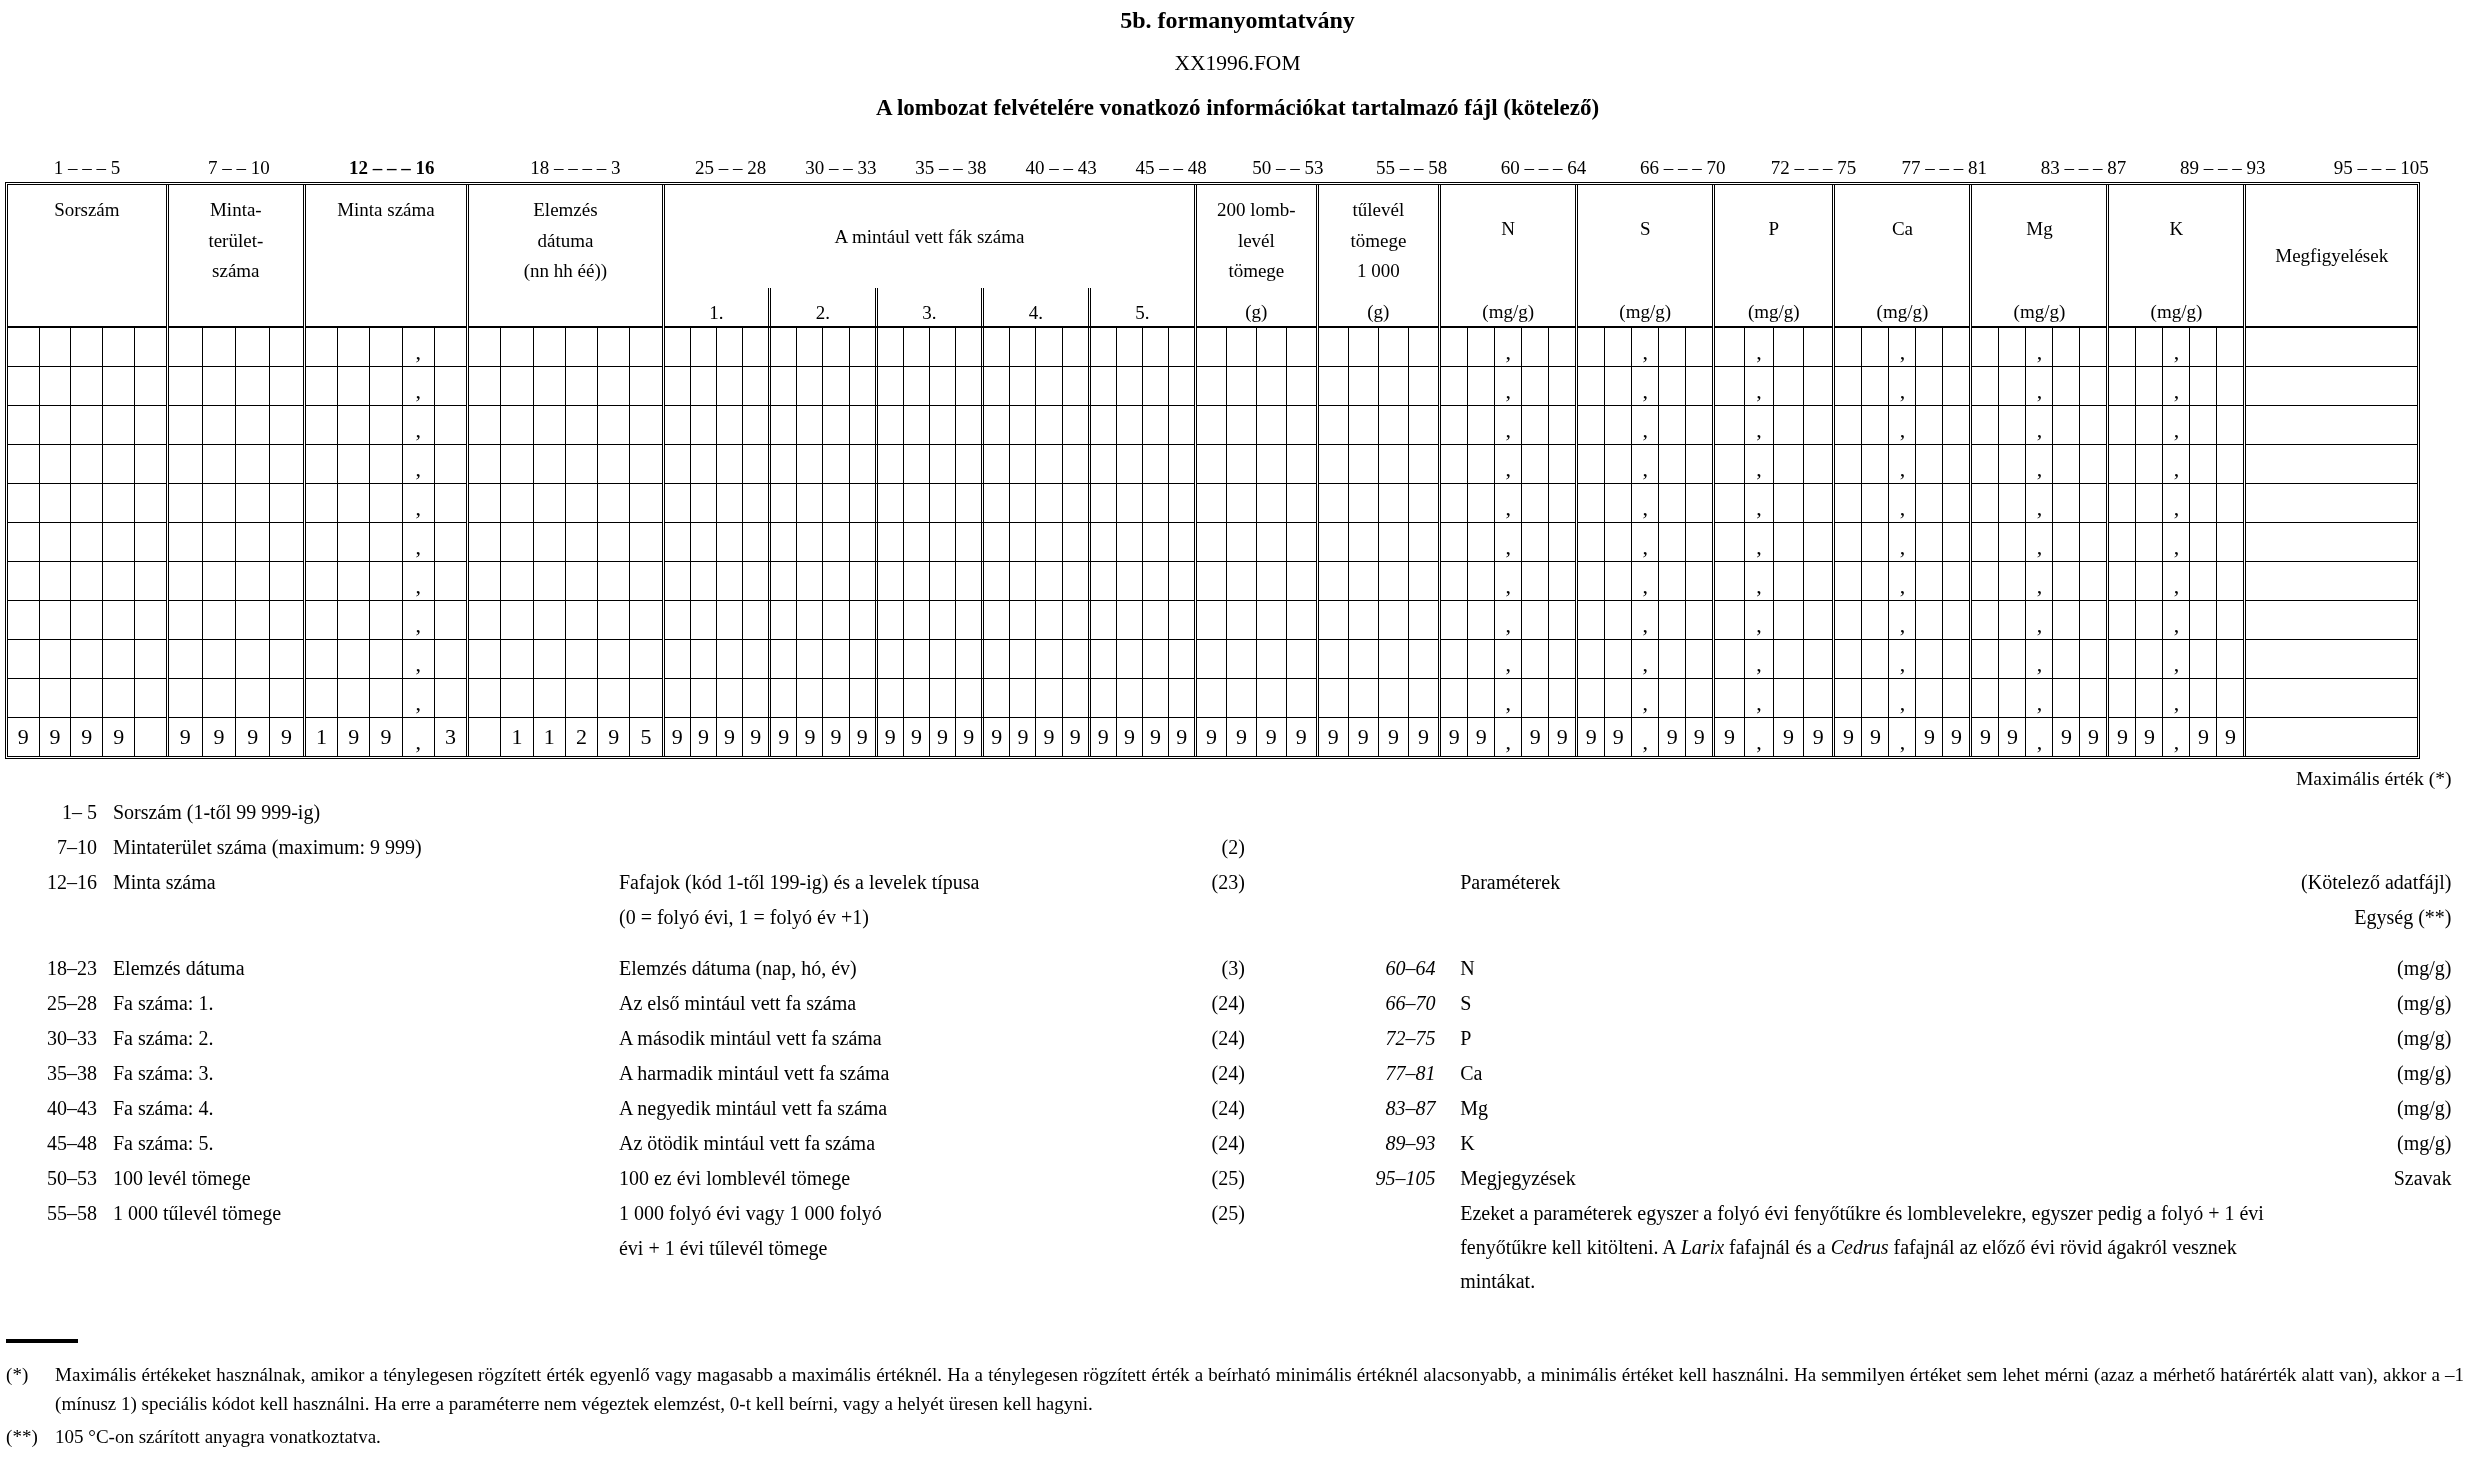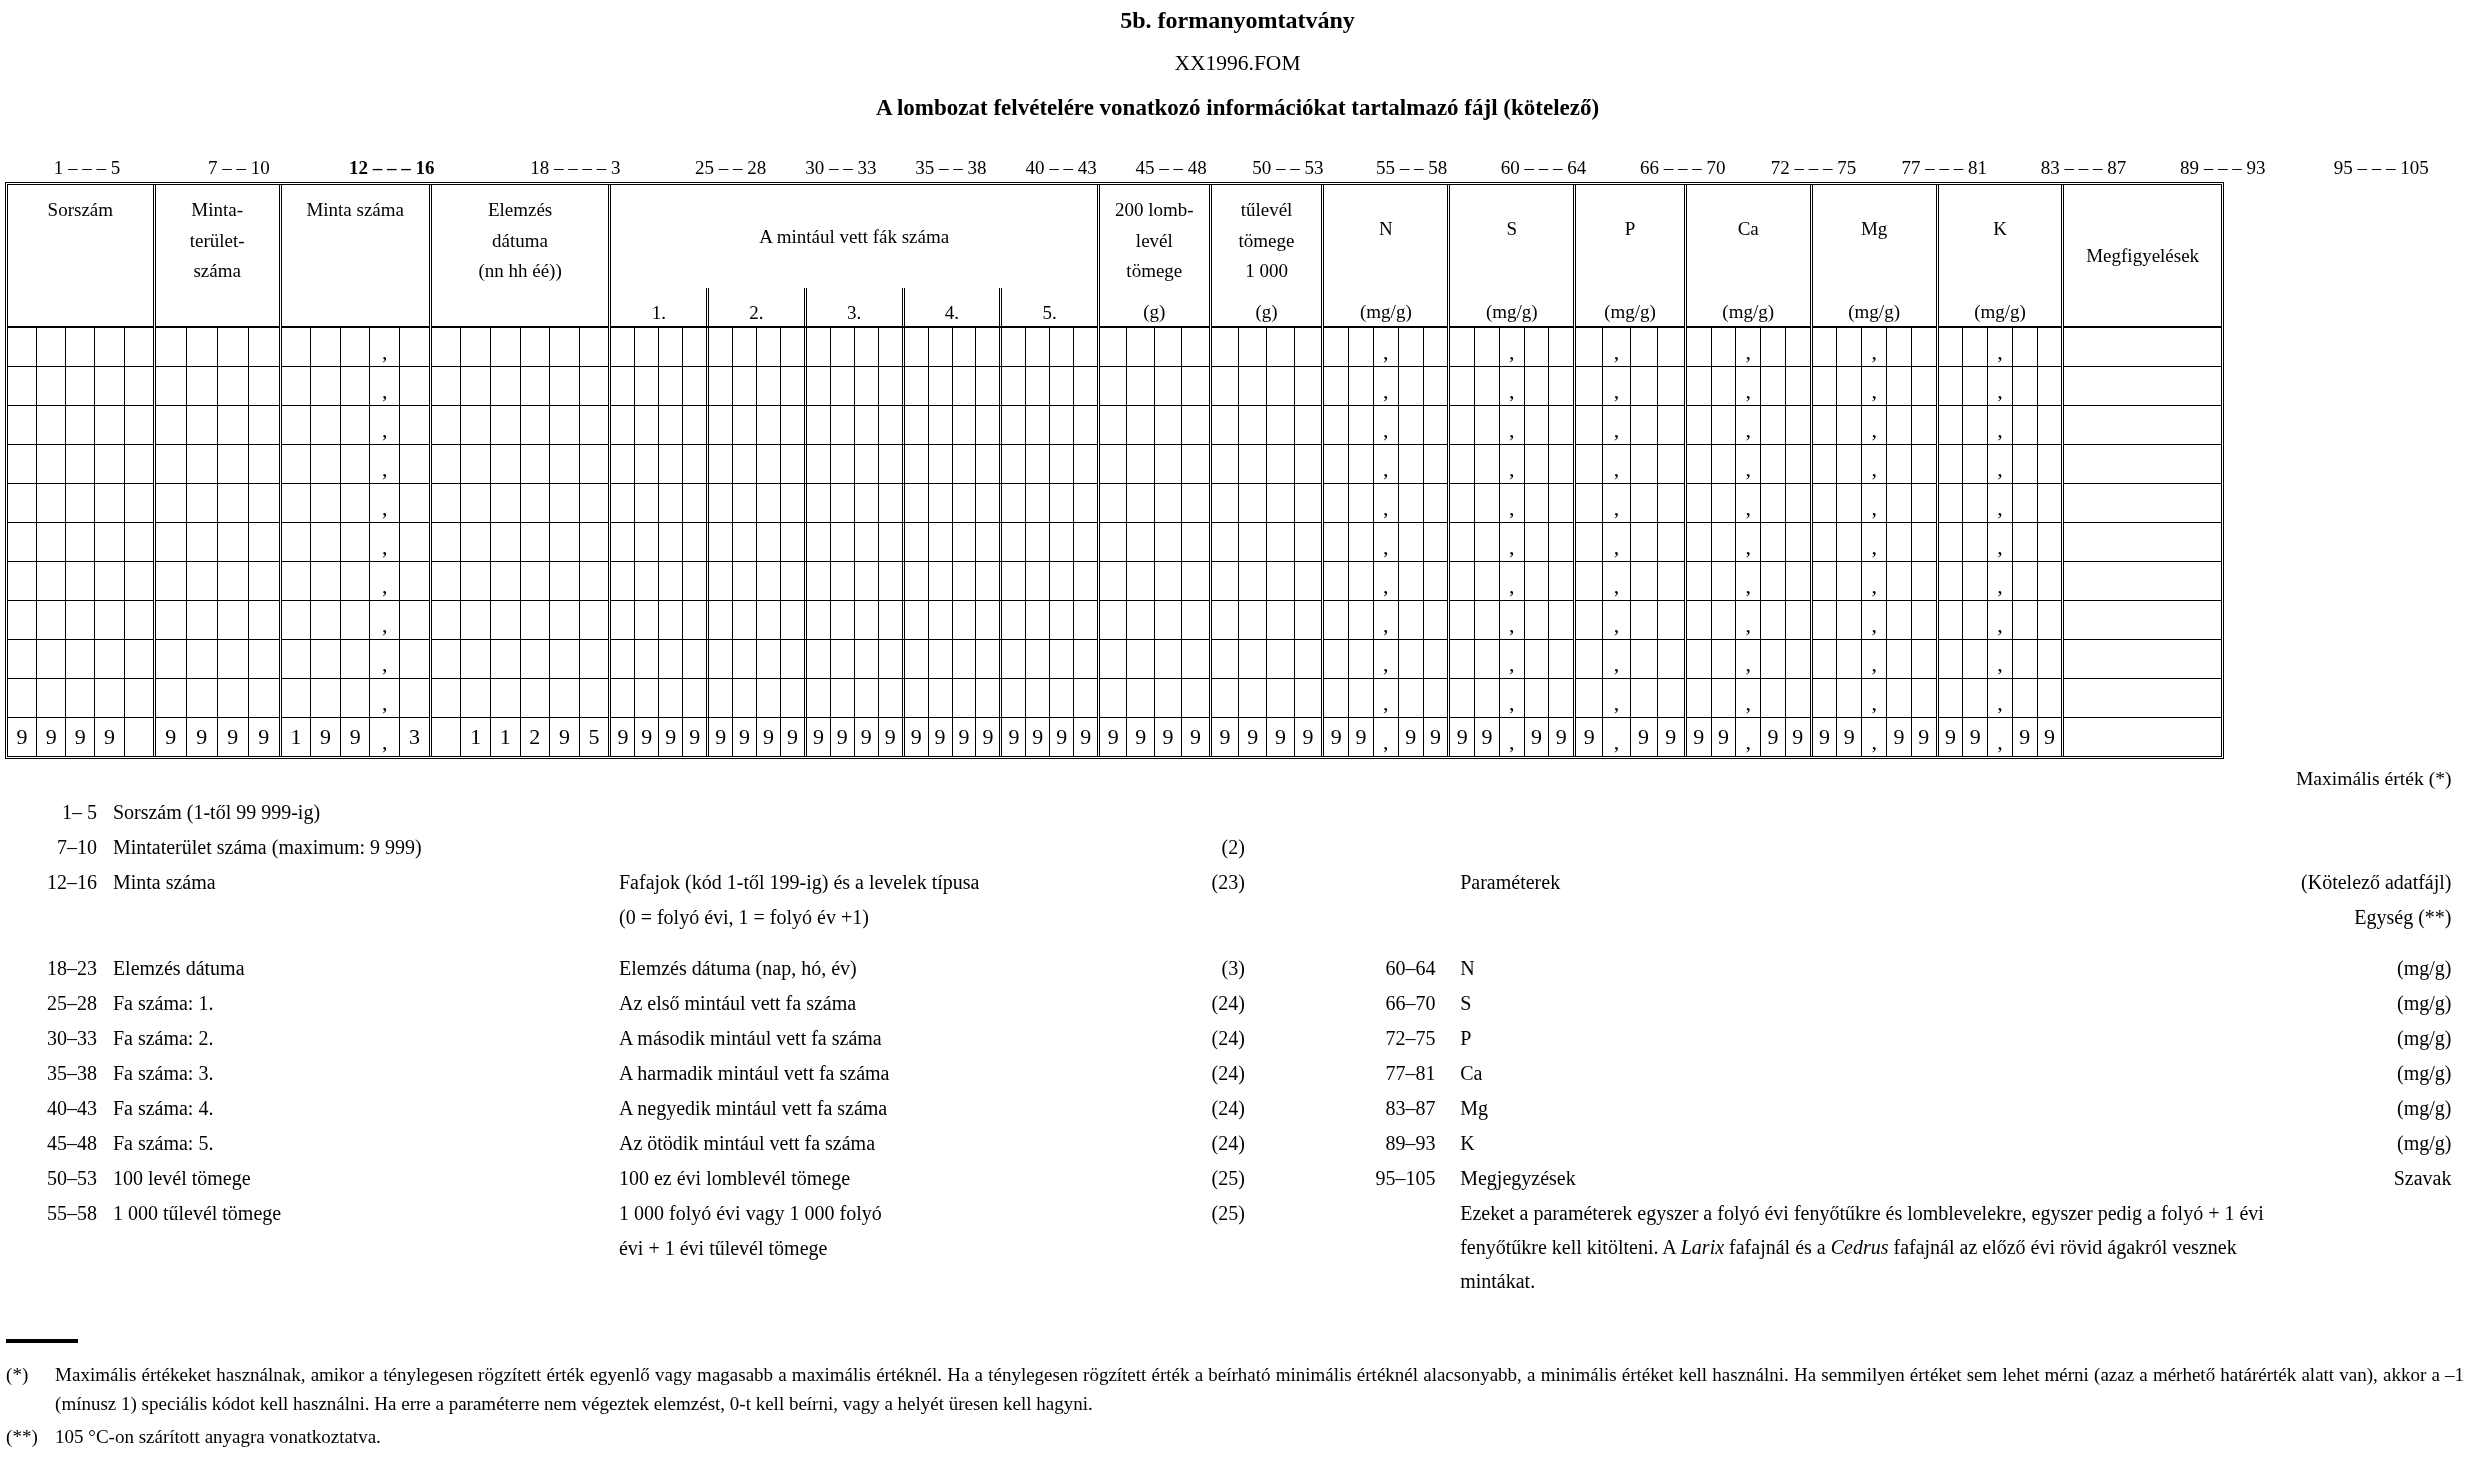--- a/index.html
+++ b/index.html
@@ -10,21 +10,21 @@
   .titles{text-align:center;padding-top:3.7px;}
   .t1{font-size:24px;font-weight:bold;margin:3.7px 0 0;}
   .t2{font-size:21.5px;font-weight:normal;margin:17px 0 0;}
   .t3{font-size:23px;font-weight:bold;margin:18.4px 0 0;}
 
   
   .ranges{display:flex;width:2465px;margin-top:36px;font-size:19px;}
   .range{flex-basis:0;text-align:center;white-space:nowrap;}
 
   
-  .ftable{display:flex;width:2219px;border:3.7px double #000;margin-top:3.7px;box-sizing:border-box;}
+  .ftable{display:flex;width:2415px;border:3.7px double #000;margin-top:3.7px;box-sizing:border-box;}
   .group{display:flex;flex-direction:column;flex-basis:0;min-width:0;}
   .group + .group{border-left:3.1px double #000;}
   .ghead{height:141px;border-bottom:2.5px solid #000;display:flex;flex-direction:column;font-size:19px;}
   .hlabel{white-space:pre-line;text-align:center;padding-top:9.8px;line-height:1.6;}
   .vcenter .hlabel{padding-top:0;margin:auto 0;}
   .hunit{margin-top:auto;text-align:center;padding-bottom:3.7px;}
   .ghead-top{flex:1;display:flex;align-items:center;justify-content:center;}
   .ghead-top .hlabel{padding-top:0;}
   .ghead-subs{height:38px;display:flex;}
   .ghead-subs .sub{flex:1;display:flex;align-items:flex-end;justify-content:center;padding-bottom:2.5px;}
@@ -39,21 +39,21 @@
 
   
   .legend{display:grid;grid-template-columns:92px 516px 571px 61px 203px 1fr;width:2465px;
           font-size:20px;line-height:35px;align-items:start;}
   .legendA{margin-top:4.9px;}
   .legendB{margin-top:16px;}
   .lc-pos{text-align:right;white-space:nowrap;}
   .lc-label{padding-left:16px;}
   .lc-desc{padding-left:6.1px;white-space:pre-line;}
   .lc-max{text-align:right;}
-  .lc-pos2{text-align:right;padding-right:12.3px;white-space:nowrap;}
+  .lc-pos2{text-align:right;padding-right:12.3px;white-space:nowrap;font-style:italic;}
   .lc-last{display:flex;justify-content:space-between;padding-left:12.3px;padding-right:18.4px;min-width:0;}
   .remark{max-width:823px;line-height:34px;}
   .remark i{font-style:italic;}
 
   
   .footnotes{margin-top:41px;margin-left:1.2px;}
   .fnrule{width:72px;border-top:4.3px solid #000;margin-bottom:17px;}
   .fn{font-size:19px;line-height:29px;position:relative;padding-left:49px;text-align:justify;padding-right:6.1px;}
   .fn .fnl{position:absolute;left:0;top:0;}
   .fn2{margin-top:3.7px;text-align:left;}

